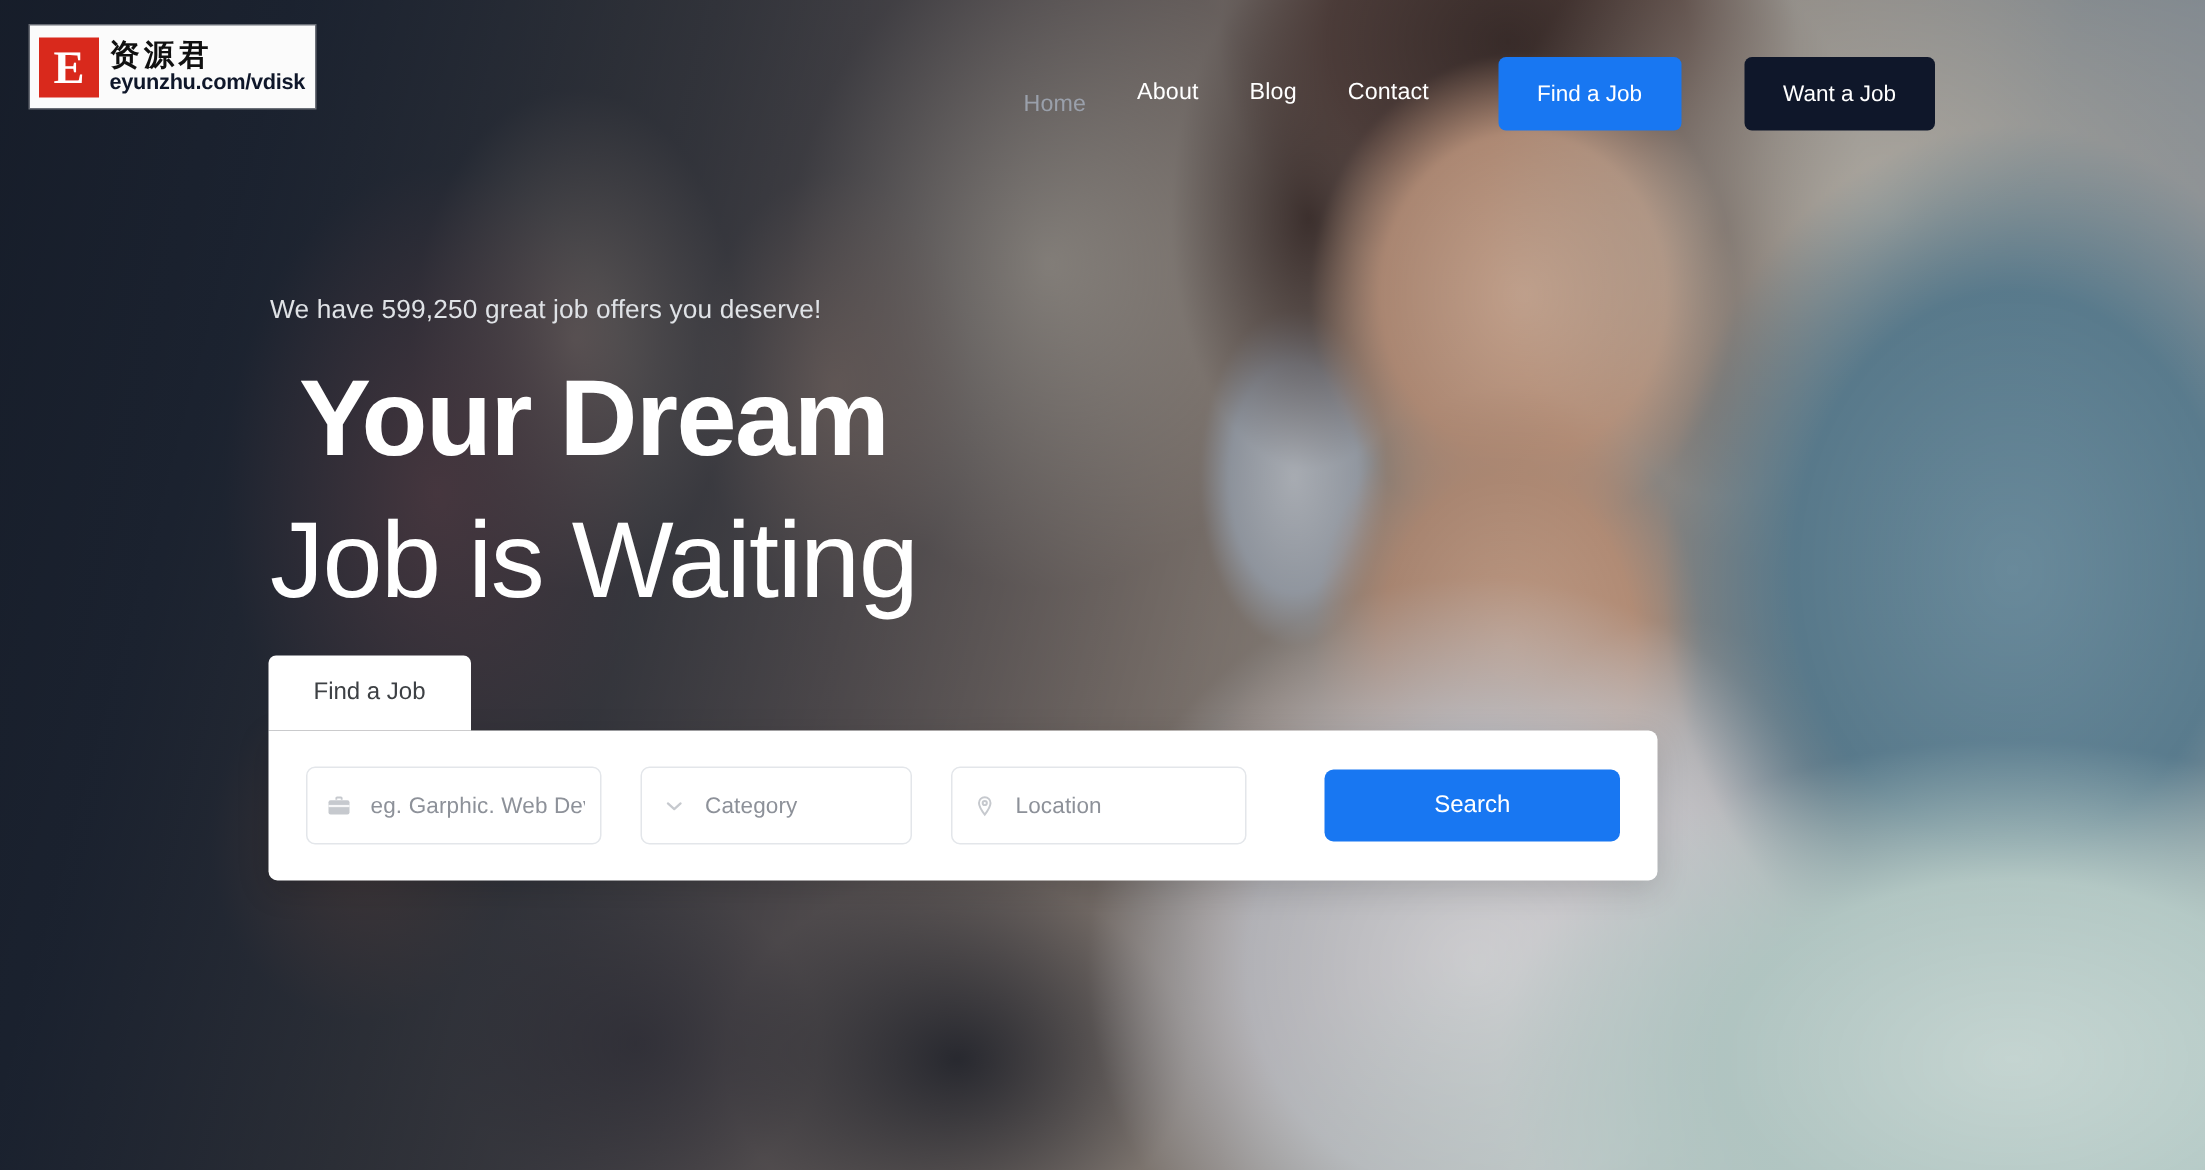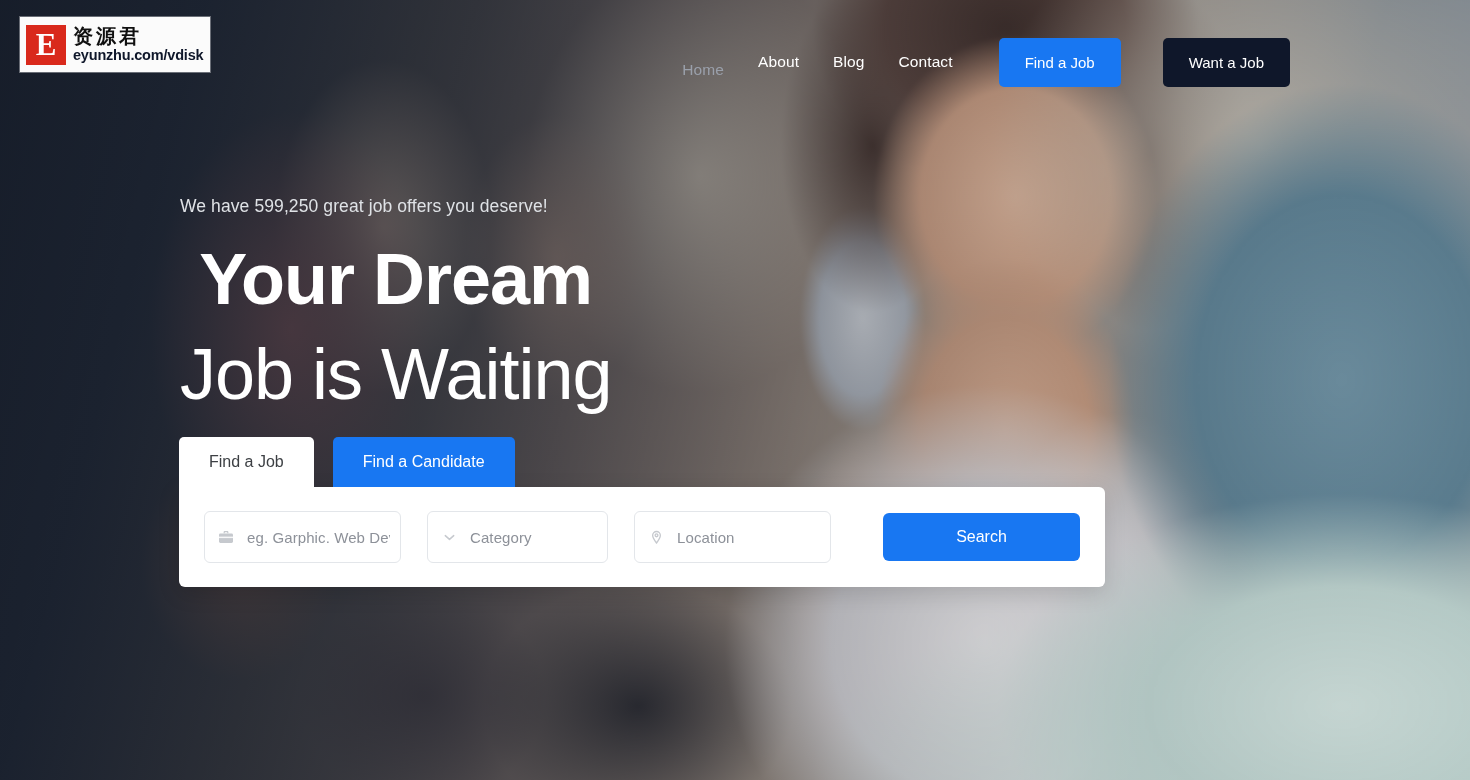--- a/index.html
+++ b/index.html
@@ -240,21 +240,20 @@
   <div class="hero-content">
     <div class="eyebrow">We have 599,250 great job offers you deserve!</div>
     <div class="headline-1">Your Dream</div>
     <div class="headline-2">Job is Waiting</div>
   </div>
 
   <div class="search-widget">
 
     <div class="tabs">
       <button class="tab tab-active">Find a Job</button>
-      <button class="tab tab-inactive">Find a Candidate</button>
     </div>
 
     <div class="search-card">
 
       <div class="field f-keyword">
         <span class="field-icon">
           <svg width="16" height="16" viewBox="0 0 16 16" fill="currentColor" aria-hidden="true">
             <rect x="1" y="4.5" width="14" height="9.5" rx="1.4"></rect>
             <path d="M5.6 4.2V3.1c0-.6.5-1.1 1.1-1.1h2.6c.6 0 1.1.5 1.1 1.1v1.1H9.2V3.3H6.8v.9H5.6z"></path>
             <rect x="1" y="7.6" width="14" height="1.5" fill="#ffffff" opacity=".85"></rect>

